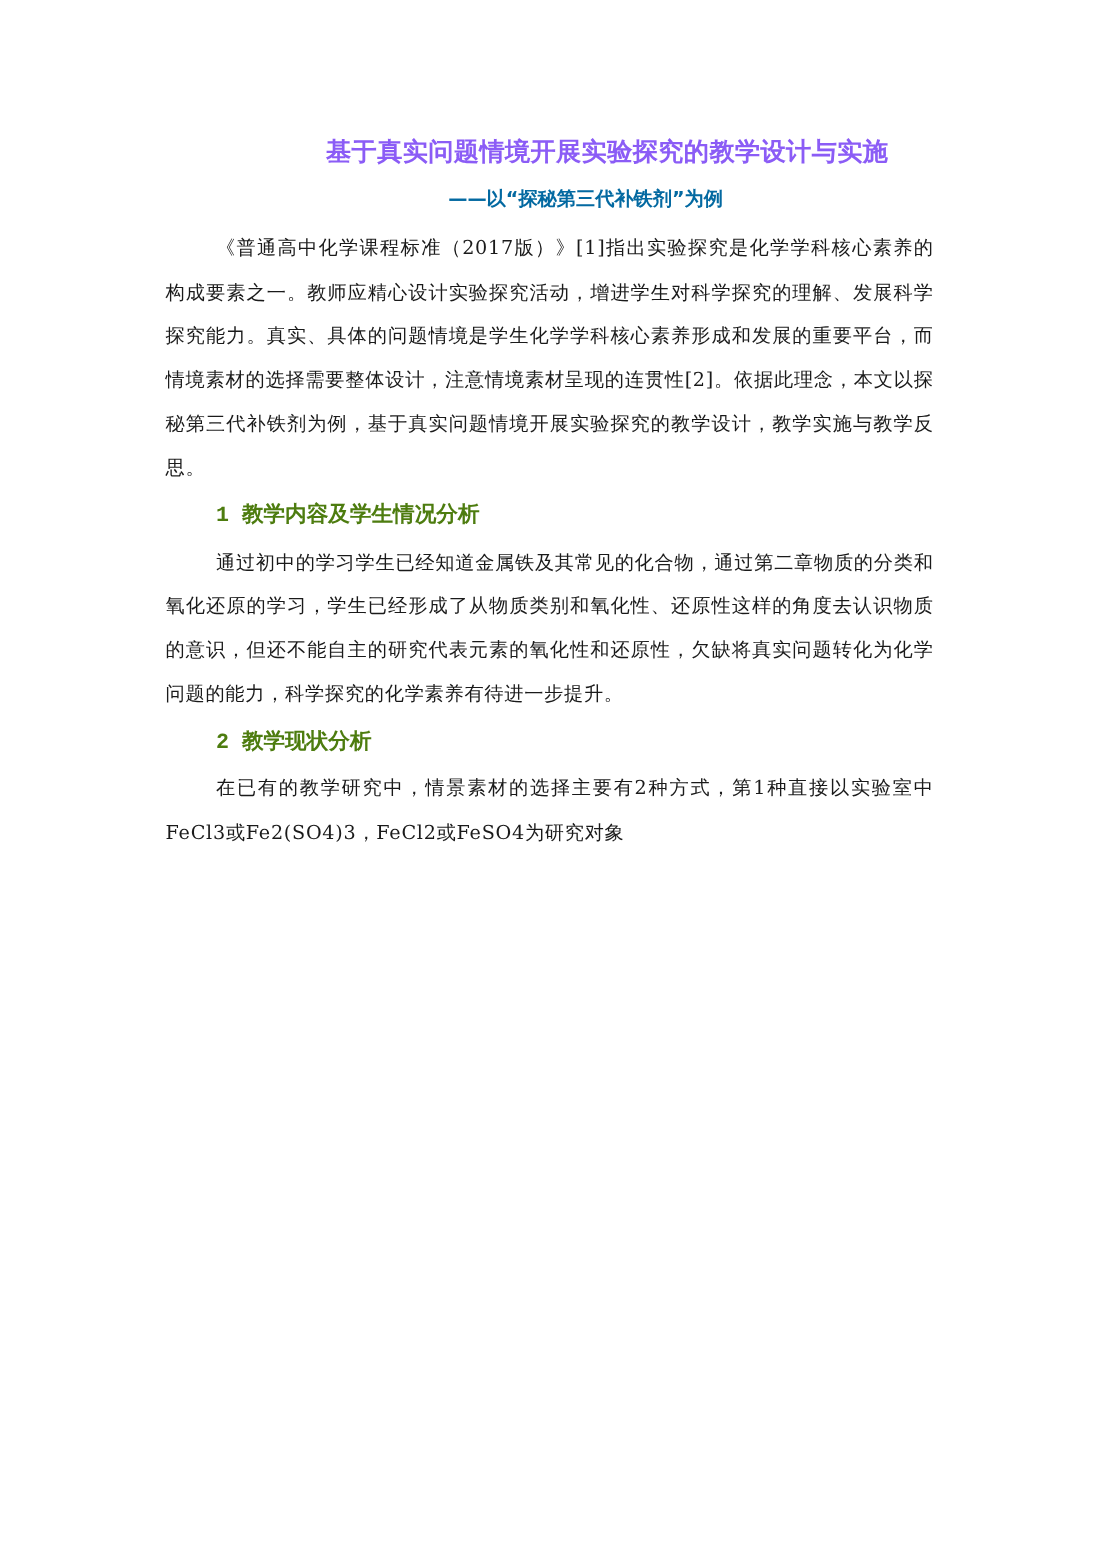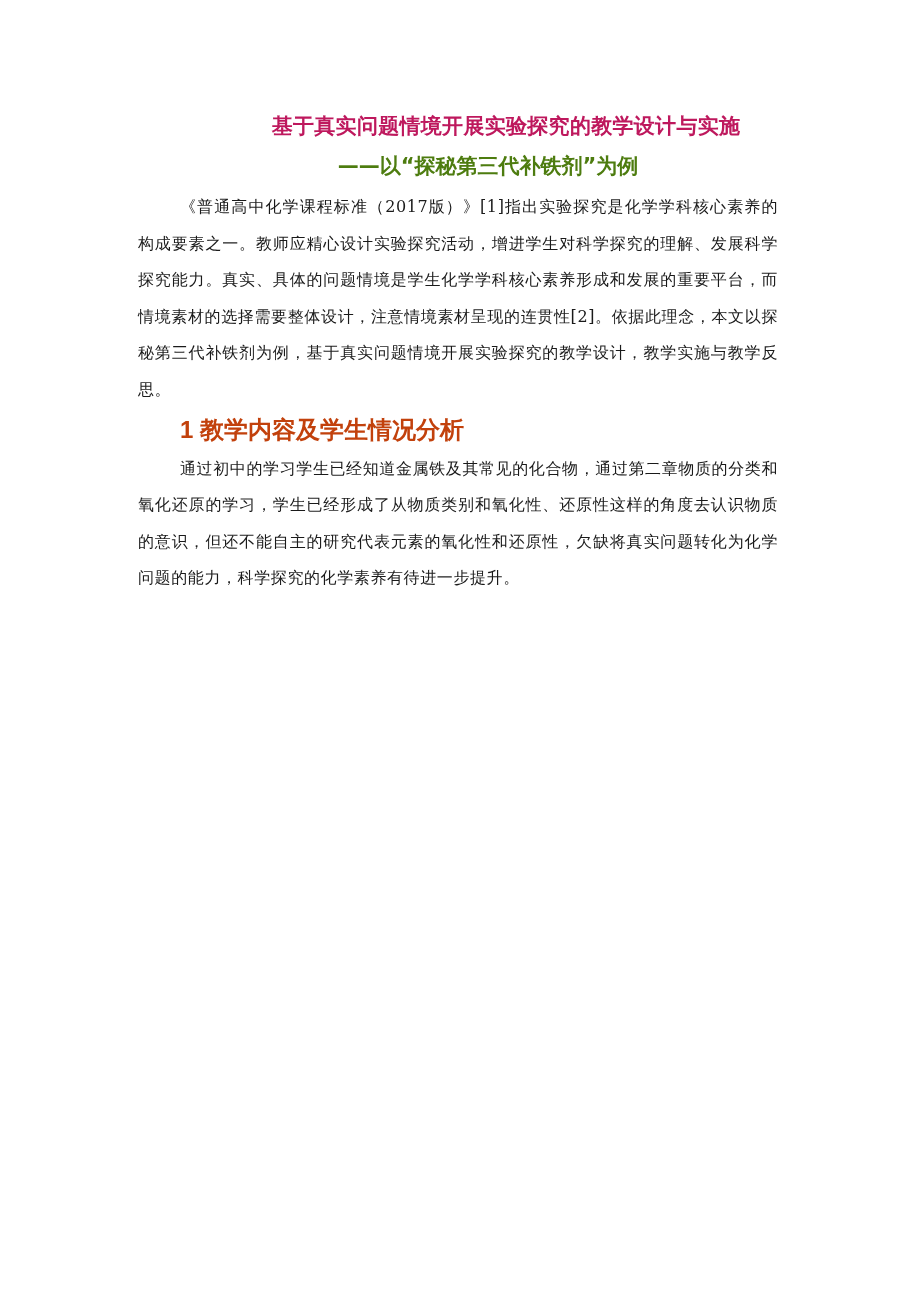--- a/index.html
+++ b/index.html
@@ -15,67 +15,71 @@
       font-family: "DejaVu Serif", "Liberation Serif", serif;
       color: #1a1a1a;
     }
     .page {
       position: absolute;
       left: 138px;
       top: 108px;
       width: 640px;
     }
     .title {
-      color: #be185d;
+      color: #8b5cf6;
       font-weight: bold;
       font-size: 21px;
       line-height: 36px;
       text-align: center;
       margin: 0 0 0 48px;
       width: 640px;
       letter-spacing: 0.3px;
       font-family: "DejaVu Sans", "Liberation Sans", sans-serif;
     }
     .subtitle {
       font-weight: bold;
-      font-size: 21px;
+      font-size: 16px;
       line-height: 36px;
       text-align: center;
-      color: #4d7c0f;
+      color: #0369a1;
       margin: 4px 0 0 30px;
       width: 640px;
       font-family: "DejaVu Sans", "Liberation Sans", sans-serif;
     }
     .para {
       font-size: 16px;
       line-height: 36.5px;
       margin: 0;
       text-indent: 42px;
       text-align: justify;
       letter-spacing: 0.6px;
     }
     .para.first { margin-top: 5px; }
     .heading {
-      color: #c2410c;
+      color: #4d7c0f;
       font-weight: bold;
-      font-size: 24px;
+      font-size: 18px;
       line-height: 36.5px;
       margin: 4px 0 2px 0;
       padding-left: 42px;
-      font-family: Liberation Sans, sans-serif;
+      font-family: Liberation Mono, monospace;
     }
     .para + .para { margin-top: 10px; }
   </style>
 </head>
 <body>
 
 <div class="page">
   <h1 class="title">基于真实问题情境开展实验探究的教学设计与实施</h1>
   <h2 class="subtitle">——以“探秘第三代补铁剂”为例</h2>
 
   <p class="para first">《普通高中化学课程标准（2017版）》[1]指出实验探究是化学学科核心素养的构成要素之一。教师应精心设计实验探究活动，增进学生对科学探究的理解、发展科学探究能力。真实、具体的问题情境是学生化学学科核心素养形成和发展的重要平台，而情境素材的选择需要整体设计，注意情境素材呈现的连贯性[2]。依据此理念，本文以探秘第三代补铁剂为例，基于真实问题情境开展实验探究的教学设计，教学实施与教学反思。</p>
 
   <section>
     <h3 class="heading">1 教学内容及学生情况分析</h3>
     <p class="para">通过初中的学习学生已经知道金属铁及其常见的化合物，通过第二章物质的分类和氧化还原的学习，学生已经形成了从物质类别和氧化性、还原性这样的角度去认识物质的意识，但还不能自主的研究代表元素的氧化性和还原性，欠缺将真实问题转化为化学问题的能力，科学探究的化学素养有待进一步提升。</p>
   </section>
 
+  <section>
+    <h3 class="heading">2 教学现状分析</h3>
+    <p class="para">在已有的教学研究中，情景素材的选择主要有2种方式，第1种直接以实验室中FeCl3或Fe2(SO4)3，FeCl2或FeSO4为研究对象</p>
+  </section>
 </div>
 
 </body></html>

